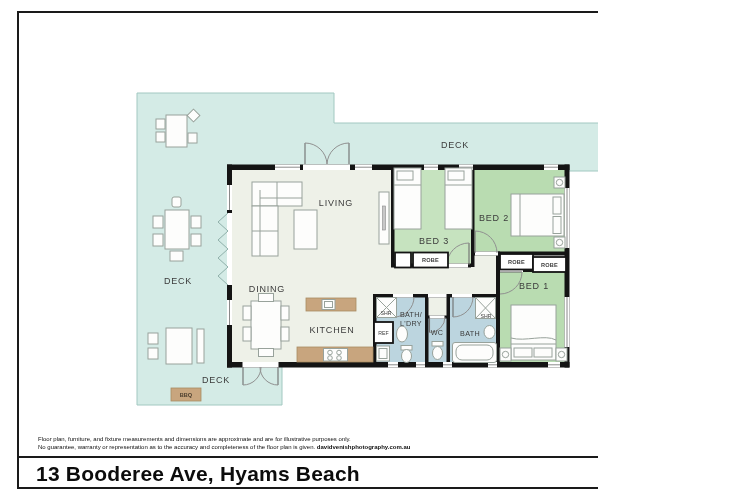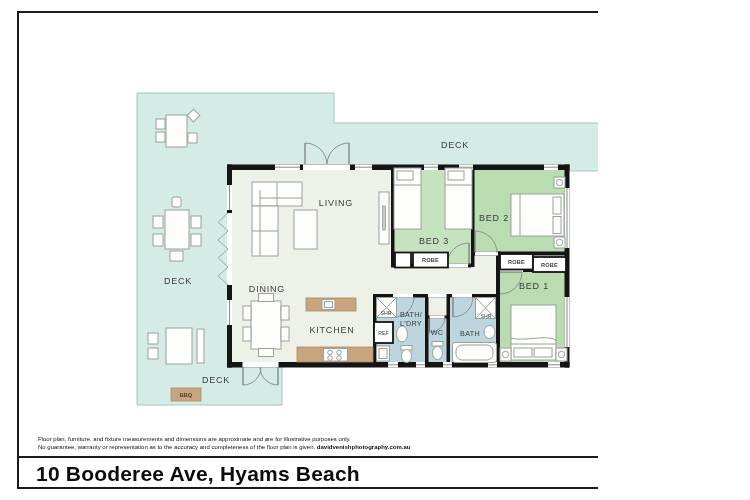--- a/index.html
+++ b/index.html
@@ -295,14 +295,14 @@
       <text class="slabel" x="383.5" y="334.5">REF</text>
     </g>
   </svg>
 
   <div class="disclaimer">
     <div>Floor plan, furniture, and fixture measurements and dimensions are approximate and are for illustrative purposes only.</div>
     <div><span>No guarantee, warranty or representation as to the accuracy and completeness of the floor plan is given.</span> <span class="credit">davidvenishphotography.com.au</span></div>
   </div>
 
   <div class="sep"></div>
-  <div class="address">10 Booderee Ave, Hyams Beach</div>
+  <div class="address">13 Booderee Ave, Hyams Beach</div>
 </div>
 
 </body></html>

